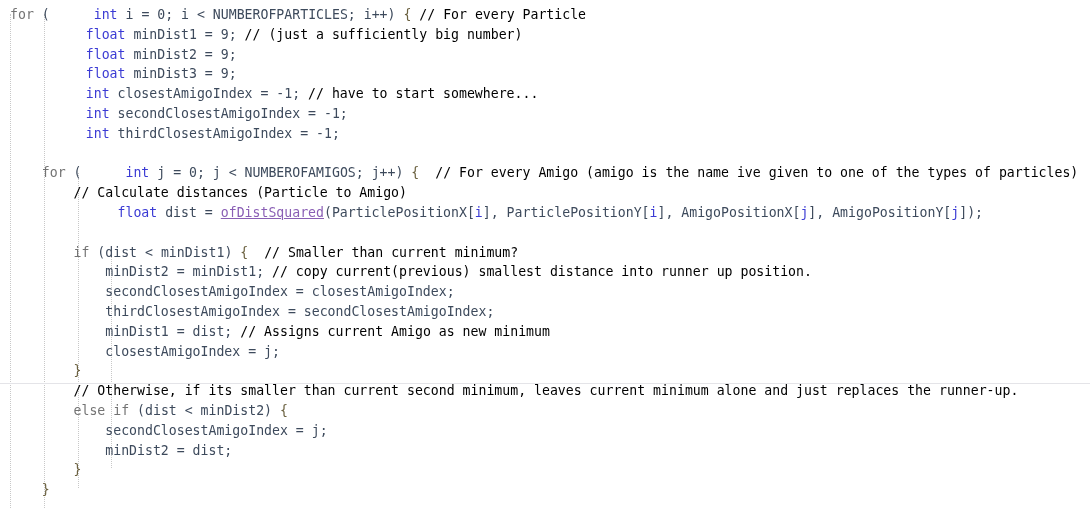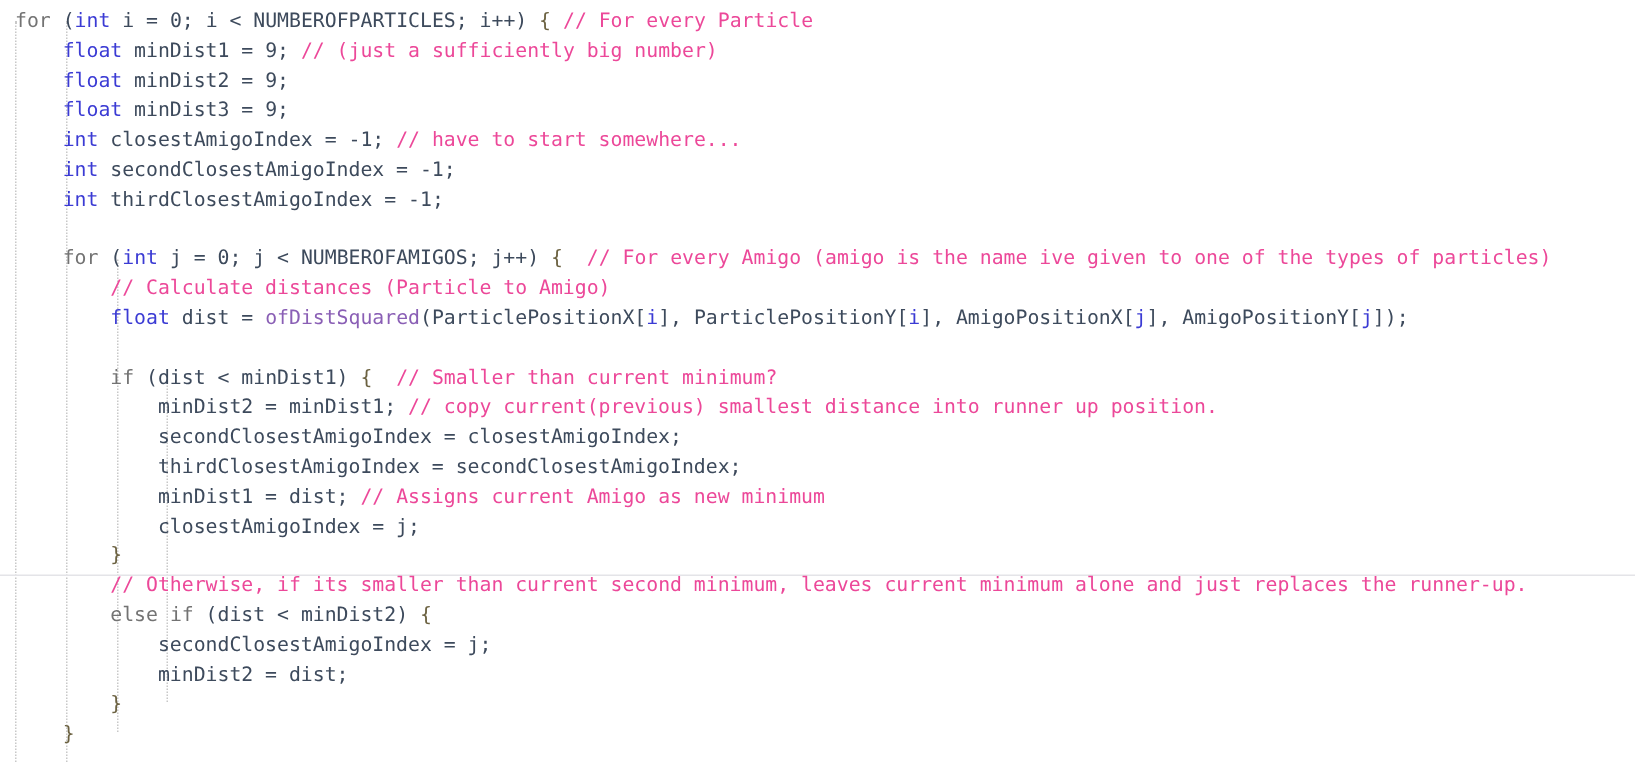--- a/index.html
+++ b/index.html
@@ -54,27 +54,27 @@
   }
 
   .line {
     height: 19.8px;
     white-space: pre;
     padding-left: 10px;
   }
 
   
   .kw   { color: #737373; }          
-  .typ  { color: #3b3bd4; }          
+  .typ  { color: #3b3bd4; margin-left: 44px; }          
   .id   { color: #3d4a5c; }          
-  .fn   { color: #8a5fb5; }          
+  .fn   { color: #8a5fb5; text-decoration: underline; }          
   .num  { color: #3d4a5c; }          
   .op   { color: #3d4a5c; }          
   .br   { color: #6b6140; }          
-  .cmt  { color: #ec4899; }          
+  .cmt  { color: #000000; }          
   .idx  { color: #3b3bd4; }          
 </style>
 </head>
 <body>
 
 <div id="code-view">
 
   <div class="indent-guides">
       <div class="guide" style="left: 10px; top: 14px; height: 494px;"></div>
       <div class="guide" style="left: 44px; top: 14px; height: 494px;"></div>

